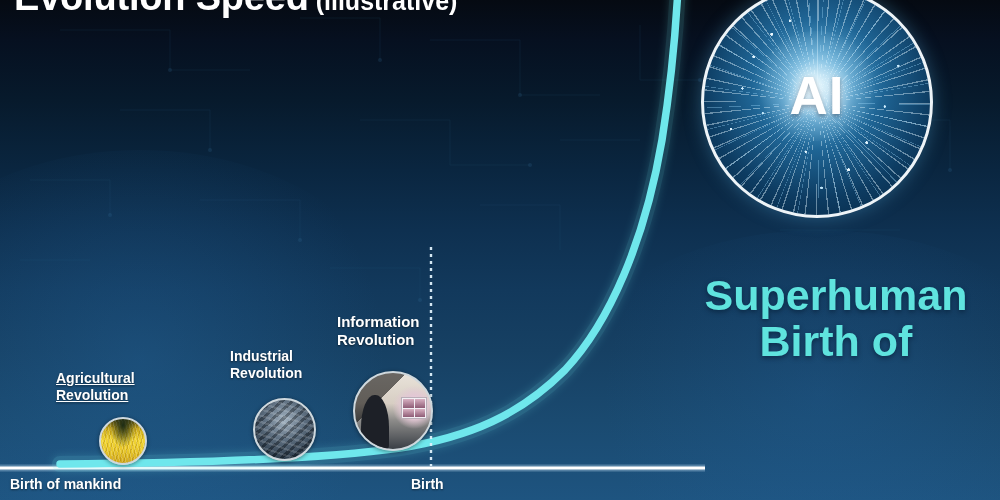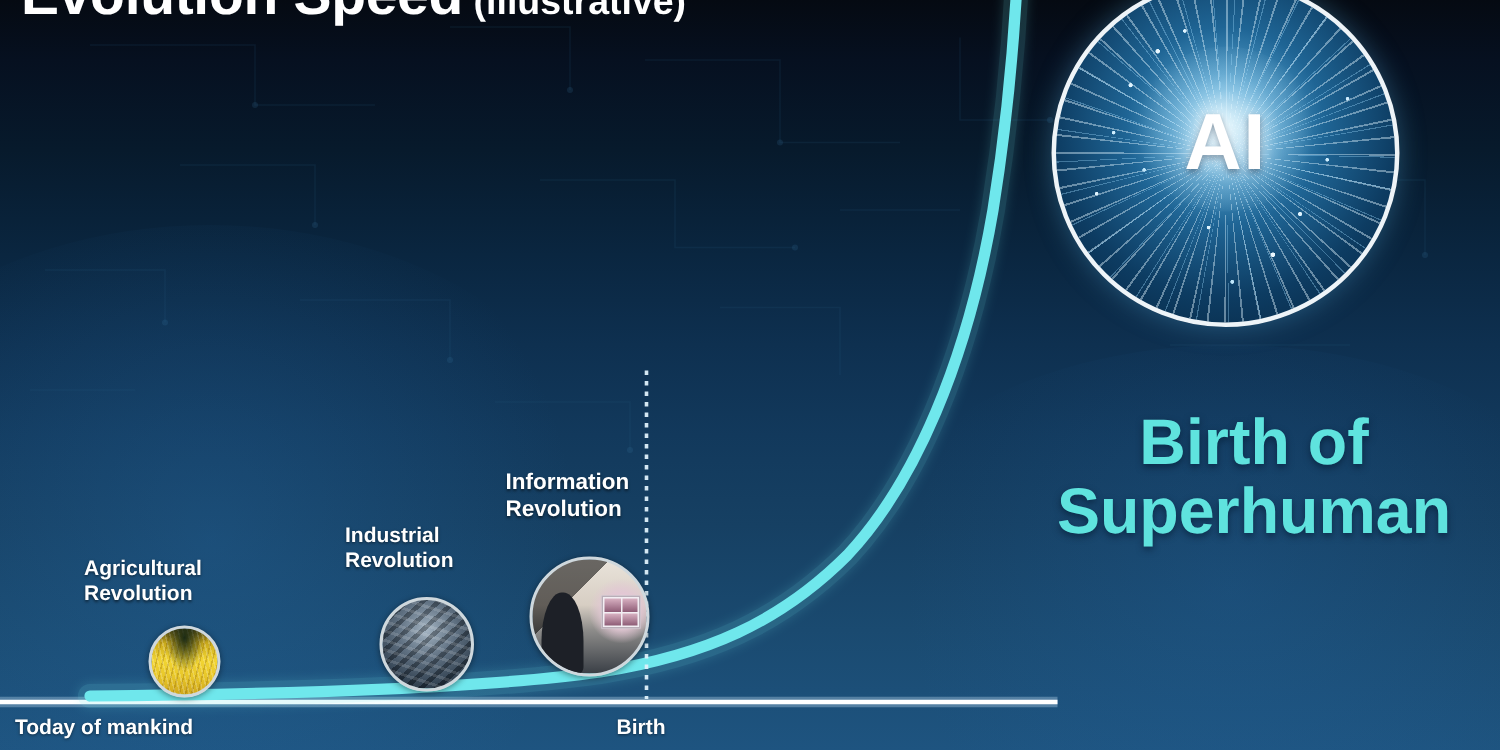--- a/index.html
+++ b/index.html
@@ -81,21 +81,21 @@
 
   
   .milestone-label {
     position: absolute;
     color: #ffffff;
     font-weight: bold;
     line-height: 1.22;
     text-shadow: 0 1px 2px rgba(0,0,0,.55);
     white-space: nowrap;
   }
-  #label-agricultural { left: 56px;  top: 370px; font-size: 14px; width: 130px; }
+  #label-agricultural { left: 56px;  top: 370px; font-size: 14px; width: 130px; text-decoration: underline; }
   #label-industrial   { left: 230px; top: 348px; font-size: 14px; width: 108px; }
   #label-information  { left: 337px; top: 313px; font-size: 15px; width: 110px; }
 
   
   .thumb {
     position: absolute;
     border-radius: 50%;
     border: 2px solid #cfd8dd;
     box-shadow: 0 1px 4px rgba(0,0,0,.45);
     overflow: hidden;
@@ -318,29 +318,29 @@
   <div class="thumb" id="thumb-information">
     <div id="info-silhouette"></div>
     <div id="info-screen">
       <i></i>
         <i></i>
         <i></i>
         <i></i>
     </div>
   </div>
 
-  <div class="axis-label" id="label-birth-mankind">Today of mankind</div>
+  <div class="axis-label" id="label-birth-mankind">Birth of mankind</div>
   <div class="axis-label" id="label-today">Birth</div>
 
   <div id="ai-badge">
     <div id="ai-rays"></div>
     <div id="ai-rays2"></div>
     <div id="ai-specks"></div>
     <div id="ai-core"></div>
     <div id="ai-text">AI</div>
   </div>
 
   <div id="superhuman">
+    <div>Superhuman</div>
     <div>Birth of</div>
-    <div>Superhuman</div>
   </div>
 
 </div>
 
 </body></html>

